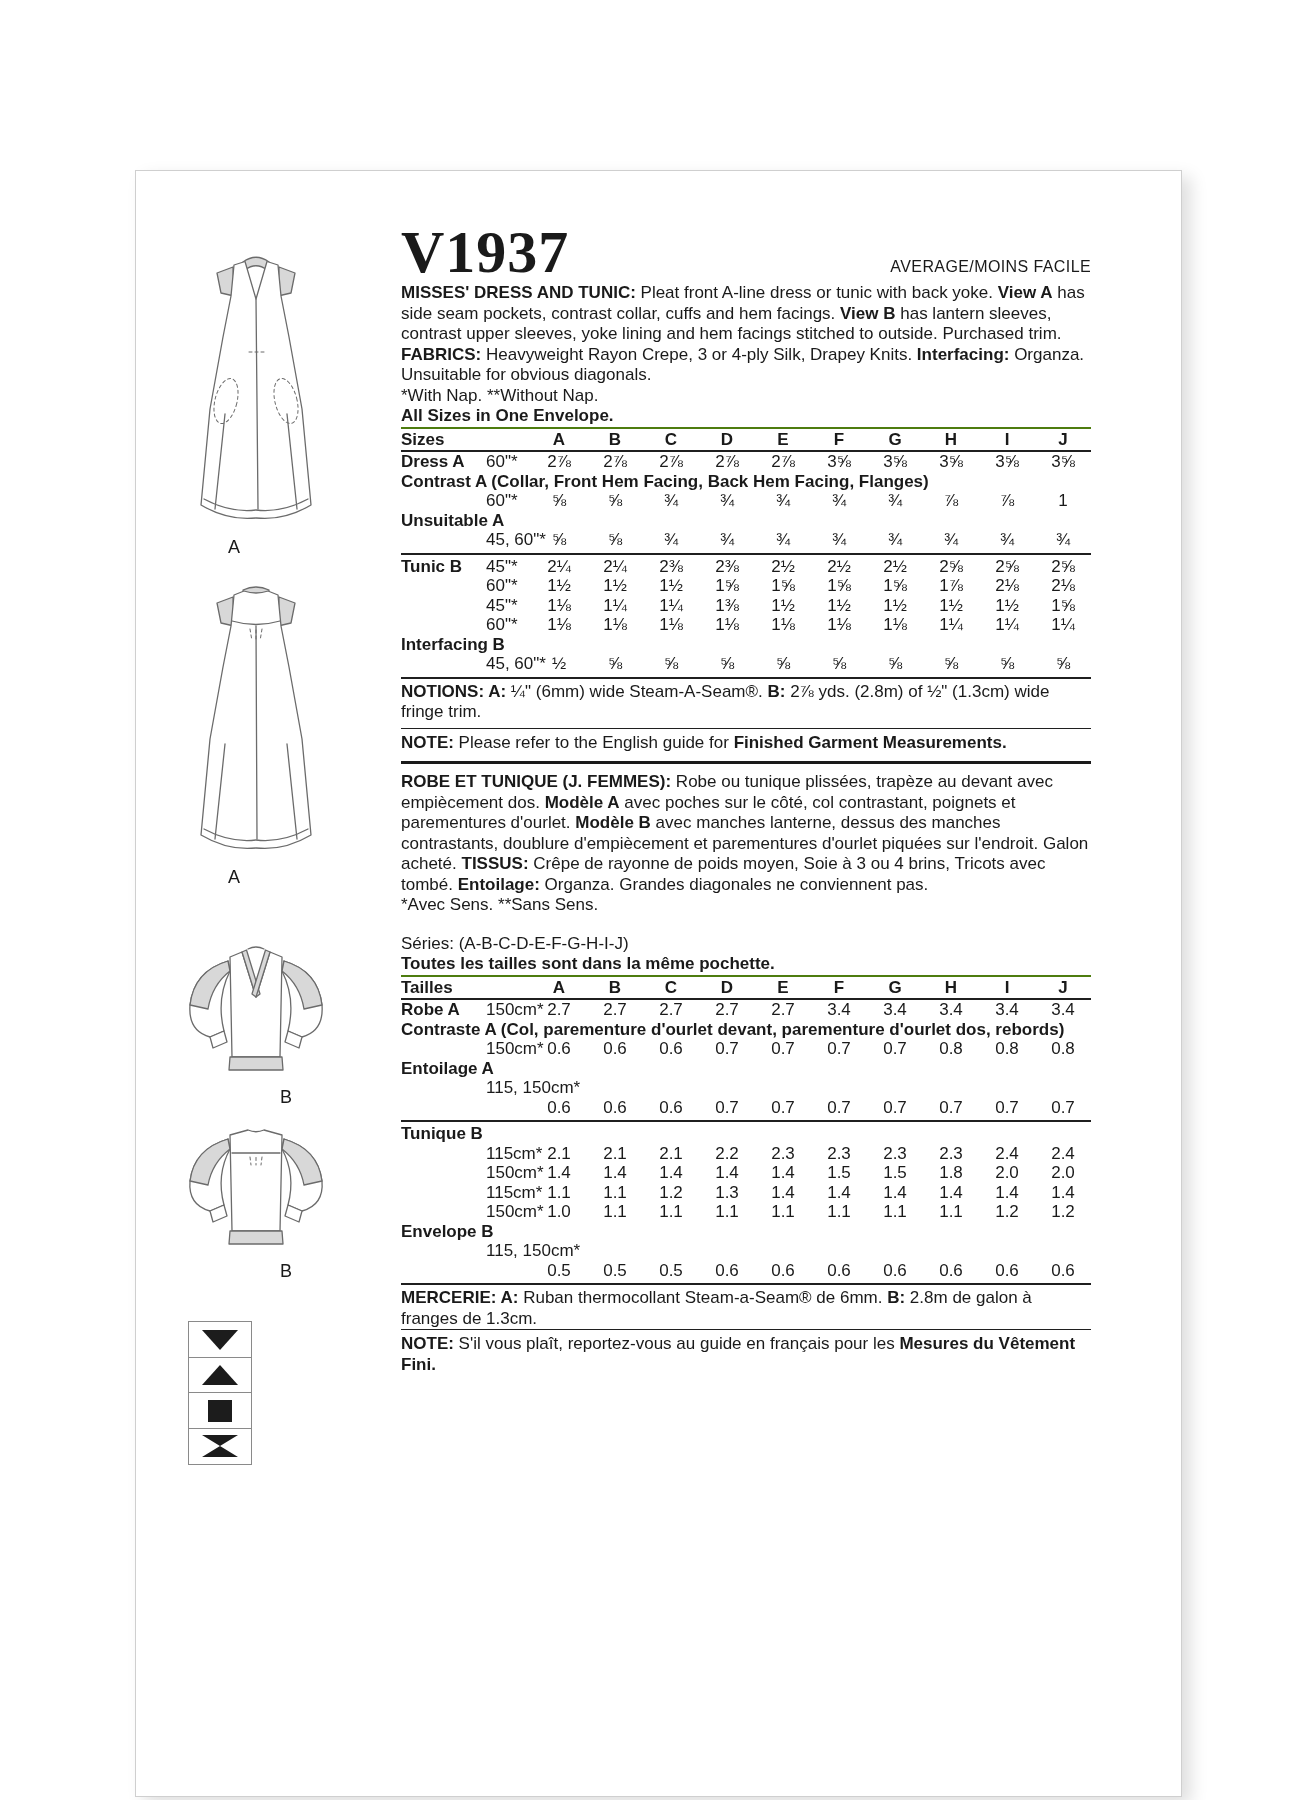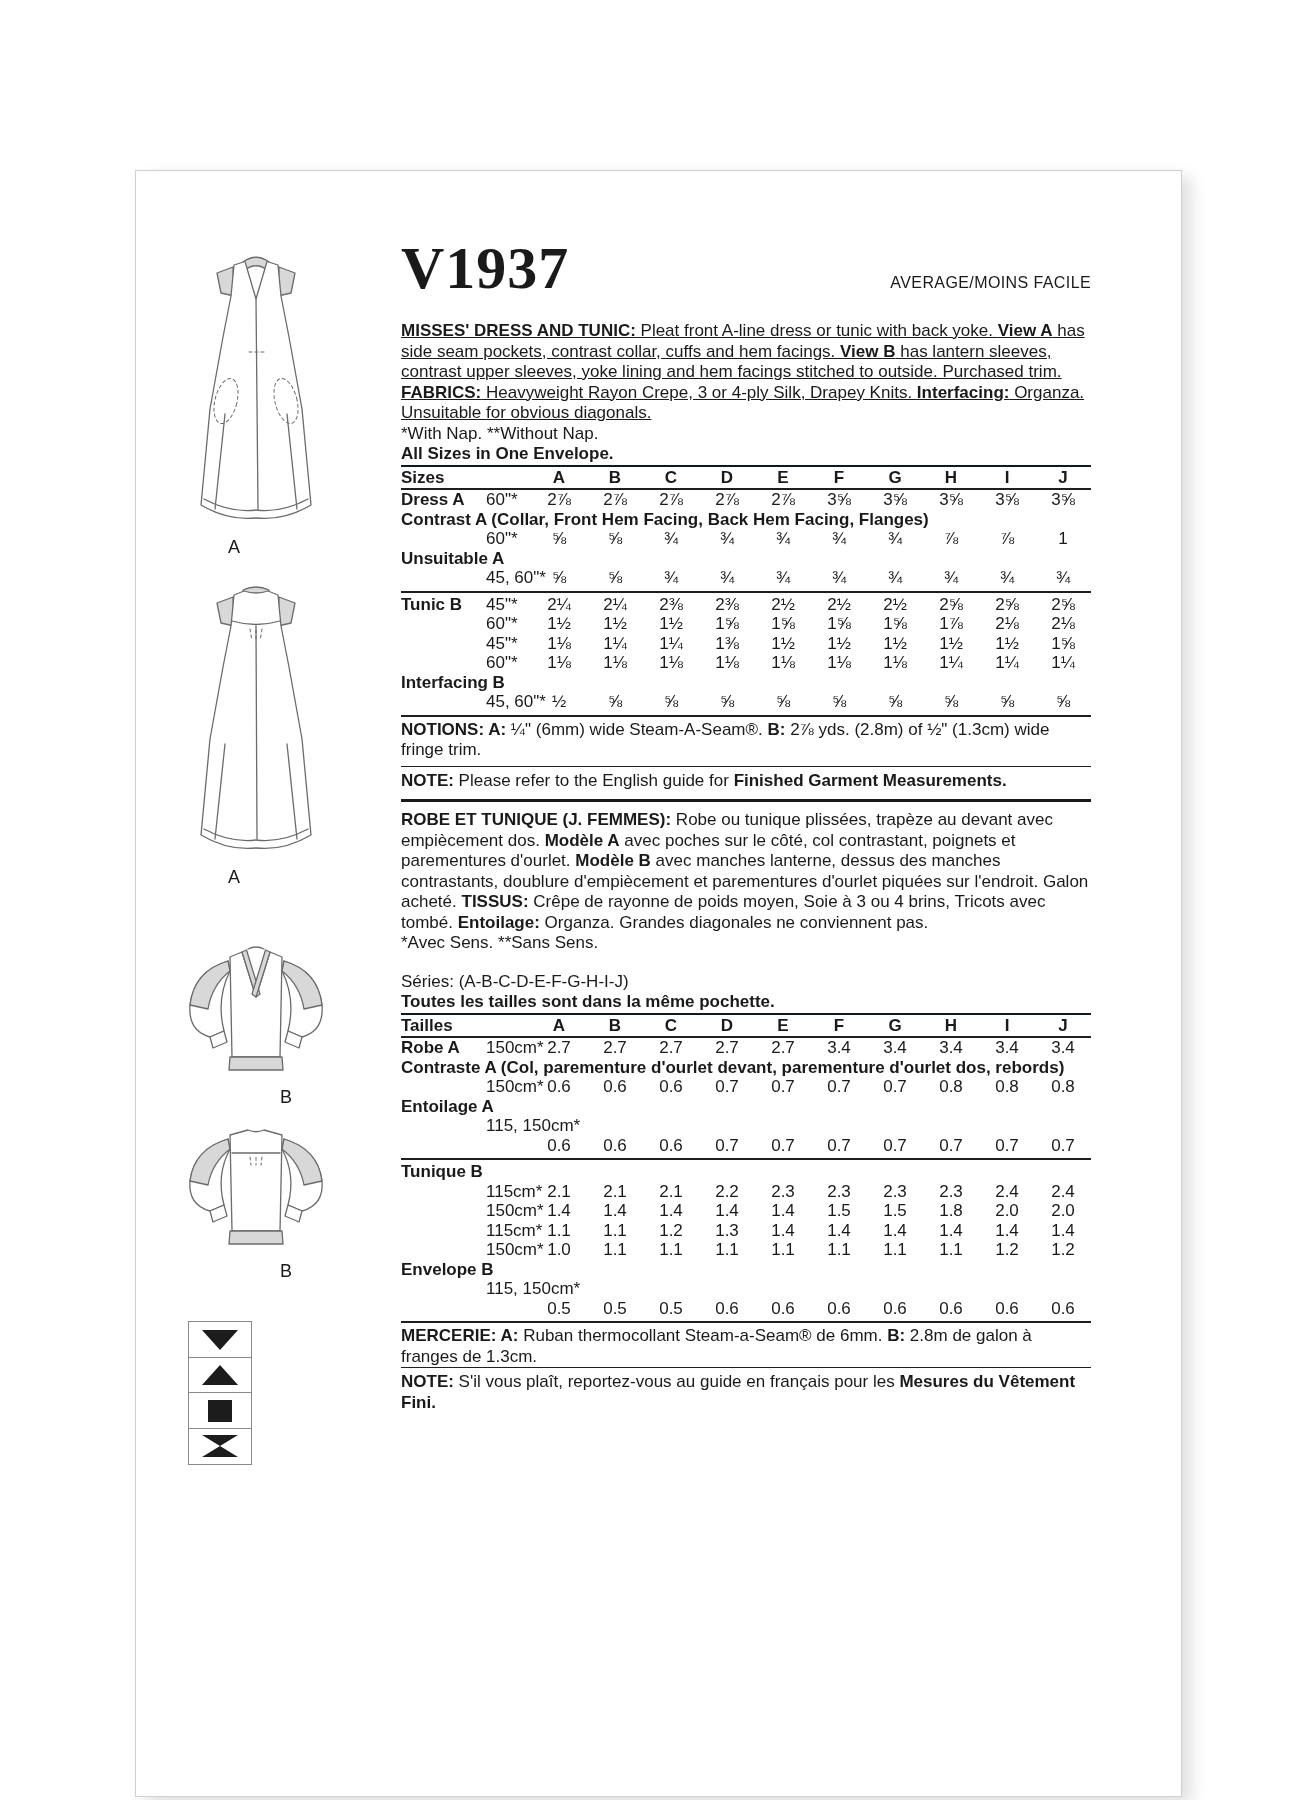--- a/index.html
+++ b/index.html
@@ -20,38 +20,38 @@
   #fig1{top:78px}  #fig1 .lab{text-align:center;padding-right:44px;}
   #fig2{top:408px} #fig2 .lab{text-align:center;padding-right:44px;}
   #fig3{top:768px} #fig3 .lab{text-align:center;padding-left:60px;}
   #fig4{top:948px} #fig4 .lab{text-align:center;padding-left:60px;}
   .symbols{position:absolute;left:12px;top:1152px;width:66px;}
   .symcell{
     width:62px;height:35px;border:1.6px solid #8a8a8a;margin-top:-1.6px;
     display:flex;align-items:center;justify-content:center;background:#fff;
   }
   
-  .text-col{position:absolute;left:265px;top:16px;width:690px;font-size:17px;line-height:20.5px;}
+  .text-col{position:absolute;left:265px;top:0;width:690px;font-size:17px;line-height:20.5px;}
   .masthead{padding-top:50px;display:flex;justify-content:space-between;align-items:baseline;}
   .masthead h1{
     margin:0;font-family:"Liberation Serif", serif;font-weight:700;
     font-size:60px;line-height:62px;letter-spacing:1px;
   }
   .difficulty{font-size:16px;letter-spacing:.4px;}
   p{margin:0;}
-  .desc{margin-top:22px;text-decoration:underline;}
+  .desc{}
   .comb{margin-top:18px;}
   .allsz{font-weight:bold;}
   
   .ytable{width:690px;}
   .yrow{
     display:grid;grid-template-columns:130px repeat(10,56px);
     align-items:baseline;line-height:19.5px;min-height:19.5px;
   }
-  .yrow.head{border-top:2px solid #0f172a;border-bottom:2px solid #1f1f1f;padding:1px 0;}
+  .yrow.head{border-top:2px solid #4d7c0f;border-bottom:2px solid #1f1f1f;padding:1px 0;}
   .yrow.rule-after{border-bottom:2px solid #1f1f1f;padding-bottom:3px;margin-bottom:2px;}
   .yrow .lc{white-space:nowrap;}
   .yrow .rl{display:inline-block;min-width:85px;}
   .yrow .vc{text-align:center;}
   .yrow.sect .sc{grid-column:1 / -1;font-weight:bold;}
   .notions{margin-top:3px;padding-bottom:5px;border-bottom:1.6px solid #1f1f1f;}
   .note-en{margin-top:4px;padding-bottom:6px;}
   .rule-thick{border:none;border-top:3px solid #1a1a1a;margin:2px 0 8px;}
   .series{margin-top:18px;}
   .mercerie{margin-top:3px;border-bottom:1.6px solid #1f1f1f;}

